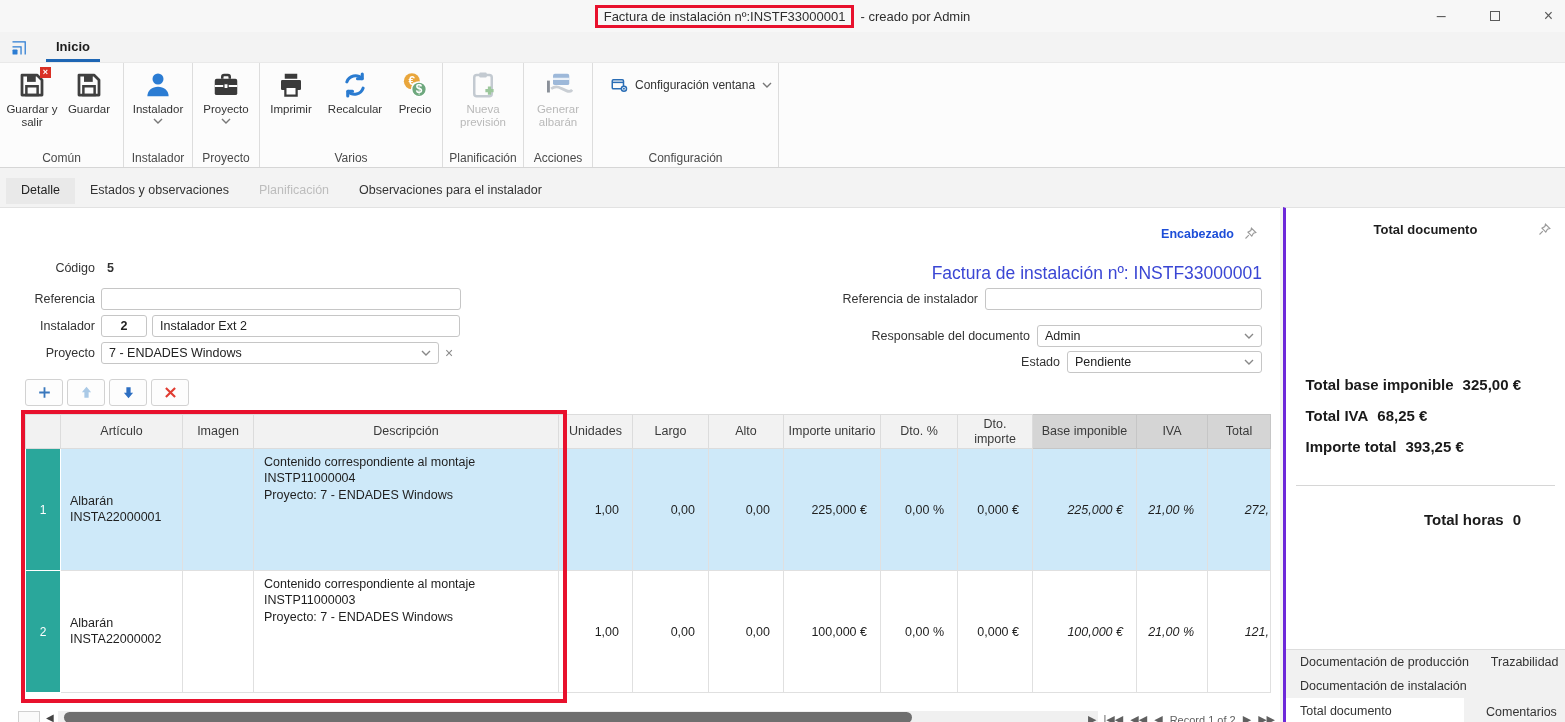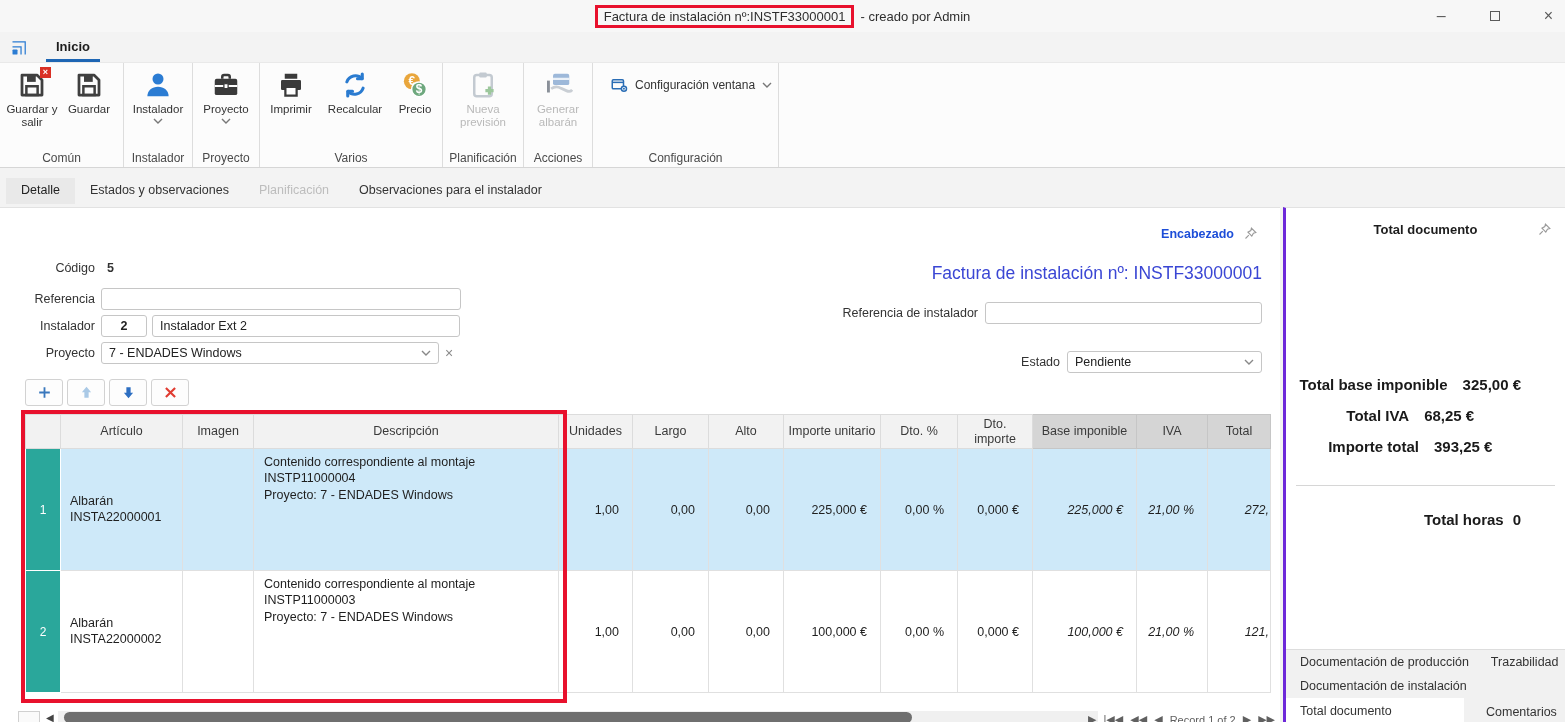--- a/index.html
+++ b/index.html
@@ -73,21 +73,21 @@
   .hscroll { position:absolute; left:18px; top:502px; height:14px; display:flex; align-items:center; }
   .scroll-corner { width:22px; height:13px; border:1px solid #d0d0d0; background:#fafafa; margin-right:6px; }
   .scroll-arrow { font-size:10px; color:#444; margin-right:4px; }
   .scroll-track { position:relative; width:1040px; height:12px; background:#f0f0f0; }
   .scroll-thumb { position:absolute; left:6px; top:0.5px; width:848px; height:11px; background:#6f6f6f; border-radius:6px; }
   .navigator { position:absolute; left:1088px; top:505px; display:flex; align-items:center; gap:7px; font-size:11px; color:#606060; white-space:nowrap; }
   
   .side-title { position:absolute; top:14px; left:0; right:0; text-align:center; font-weight:bold; font-size:13px; color:#1d1d1d; }
   .side-pin { position:absolute; top:14px; right:13px; }
   .totals { position:absolute; top:168px; right:44px; display:grid; row-gap:14px; font-size:15px; font-weight:bold; color:#1a1a1a; }
-  .trow { display:flex; justify-content:center; gap:15px; white-space:nowrap; }
+  .trow { display:flex; justify-content:flex-start; gap:9px; white-space:nowrap; }
   .side-divider { position:absolute; top:277px; left:10px; right:10px; border-top:1px solid #d6d6d6; }
   .horas { position:absolute; top:303px; right:44px; font-size:15px; font-weight:bold; color:#1a1a1a; display:flex; gap:9px; }
   .side-tabs { position:absolute; left:0; right:0; top:441px; bottom:0; background:#f1f1f1; border-top:1px solid #ddd; font-size:12.5px; color:#333; }
   .stab-row { display:flex; align-items:center; }
   .stab { padding:5px 14px 5px 14px; white-space:nowrap; }
   .stab.active { background:#fff; padding:6px 14px 7px; min-width:178px; }
 </style>
 </head>
 <body>
 
@@ -295,23 +295,32 @@
       <div class="tbox combo" style="width:338px;gap:12px;">
         <span>7 -  ENDADES Windows</span>
         <svg class="chev-svg" viewBox="0 0 10 6">
             <path d="M1 1l4 4 4-4" stroke="#888" fill="none" stroke-width="1.4"></path>
           </svg>
       </div>
       <span class="clear-x">×</span>
     </div>
 
     <div class="doc-title">Factura de instalación nº: INSTF33000001</div>
-    <div class="rrow" style="top:94px;margin-left:36px;">
+    <div class="rrow" style="top:80px;margin-left:36px;">
       <span>Referencia de instalador</span>
       <input class="tbox" style="width: 277px;">
+    </div>
+    <div class="rrow" style="top:117px;">
+      <span>Responsable del documento</span>
+      <div class="tbox combo" style="width:225px;">
+        <span>Admin</span>
+        <svg class="chev-svg" viewBox="0 0 10 6">
+            <path d="M1 1l4 4 4-4" stroke="#888" fill="none" stroke-width="1.4"></path>
+          </svg>
+      </div>
     </div>
     <div class="rrow" style="top:143px;">
       <span>Estado</span>
       <div class="tbox combo" style="width:195px;">
         <span>Pendiente</span>
         <svg class="chev-svg" viewBox="0 0 10 6">
             <path d="M1 1l4 4 4-4" stroke="#888" fill="none" stroke-width="1.4"></path>
           </svg>
       </div>
     </div>

